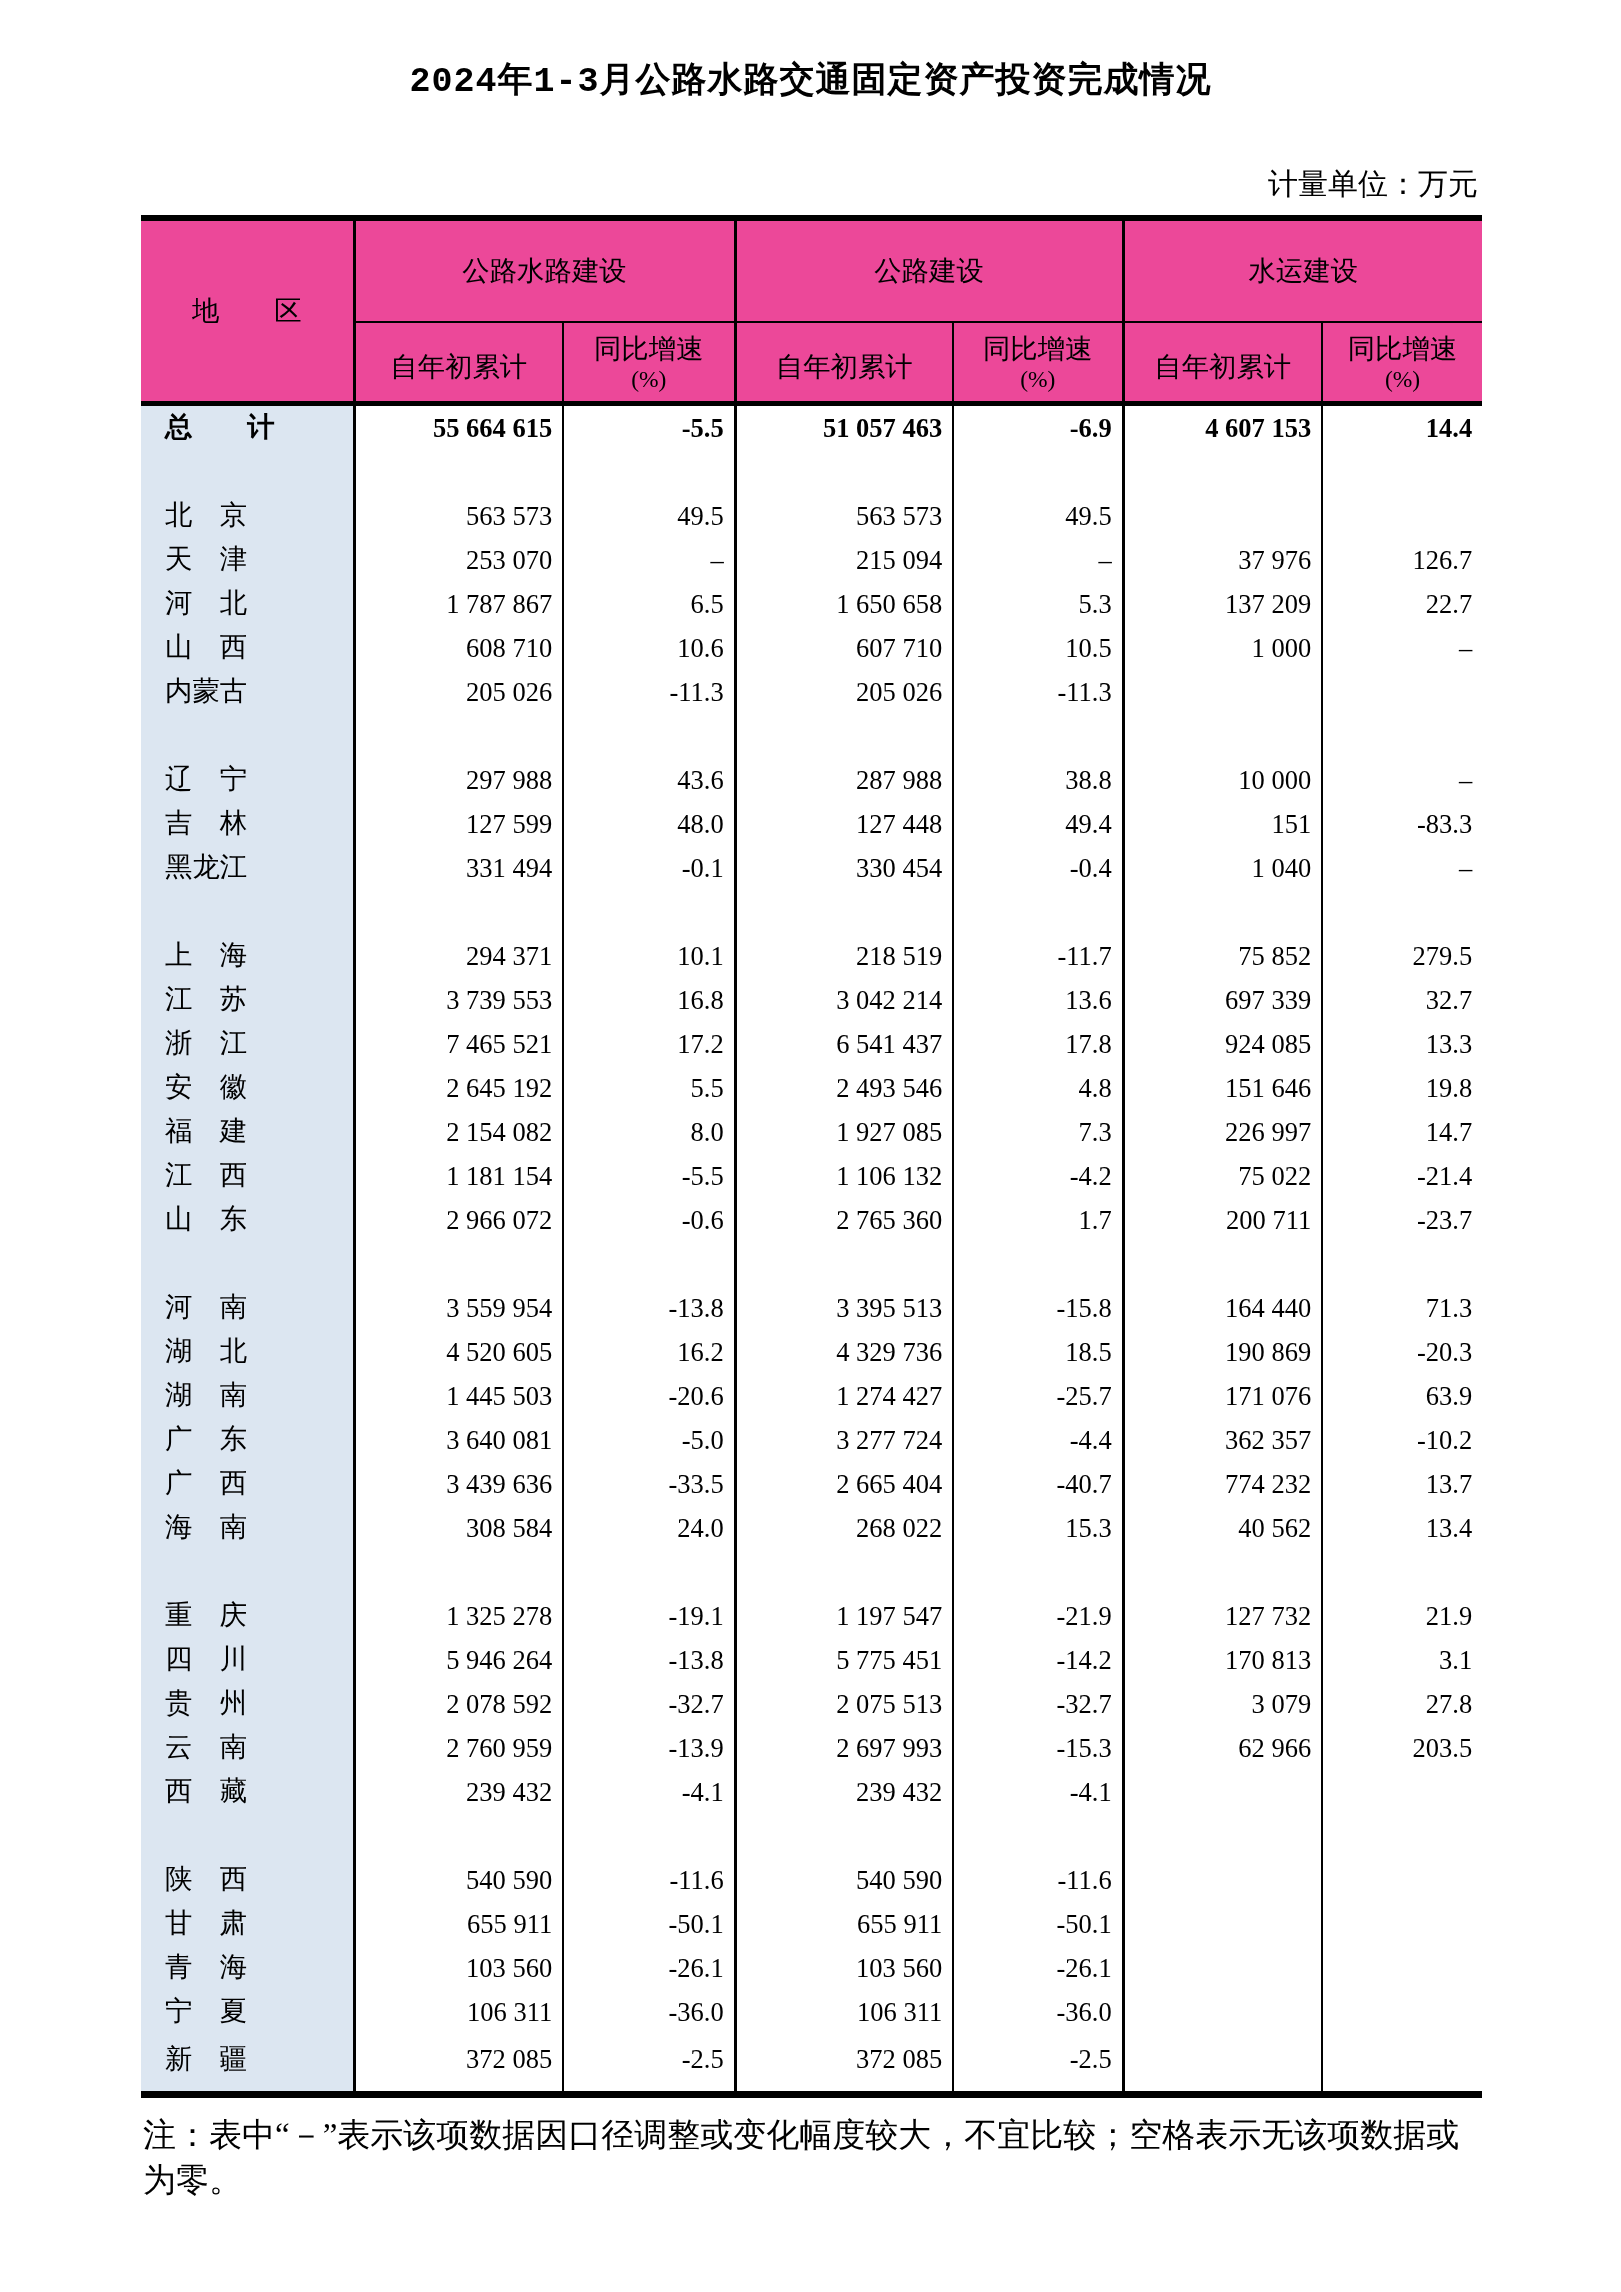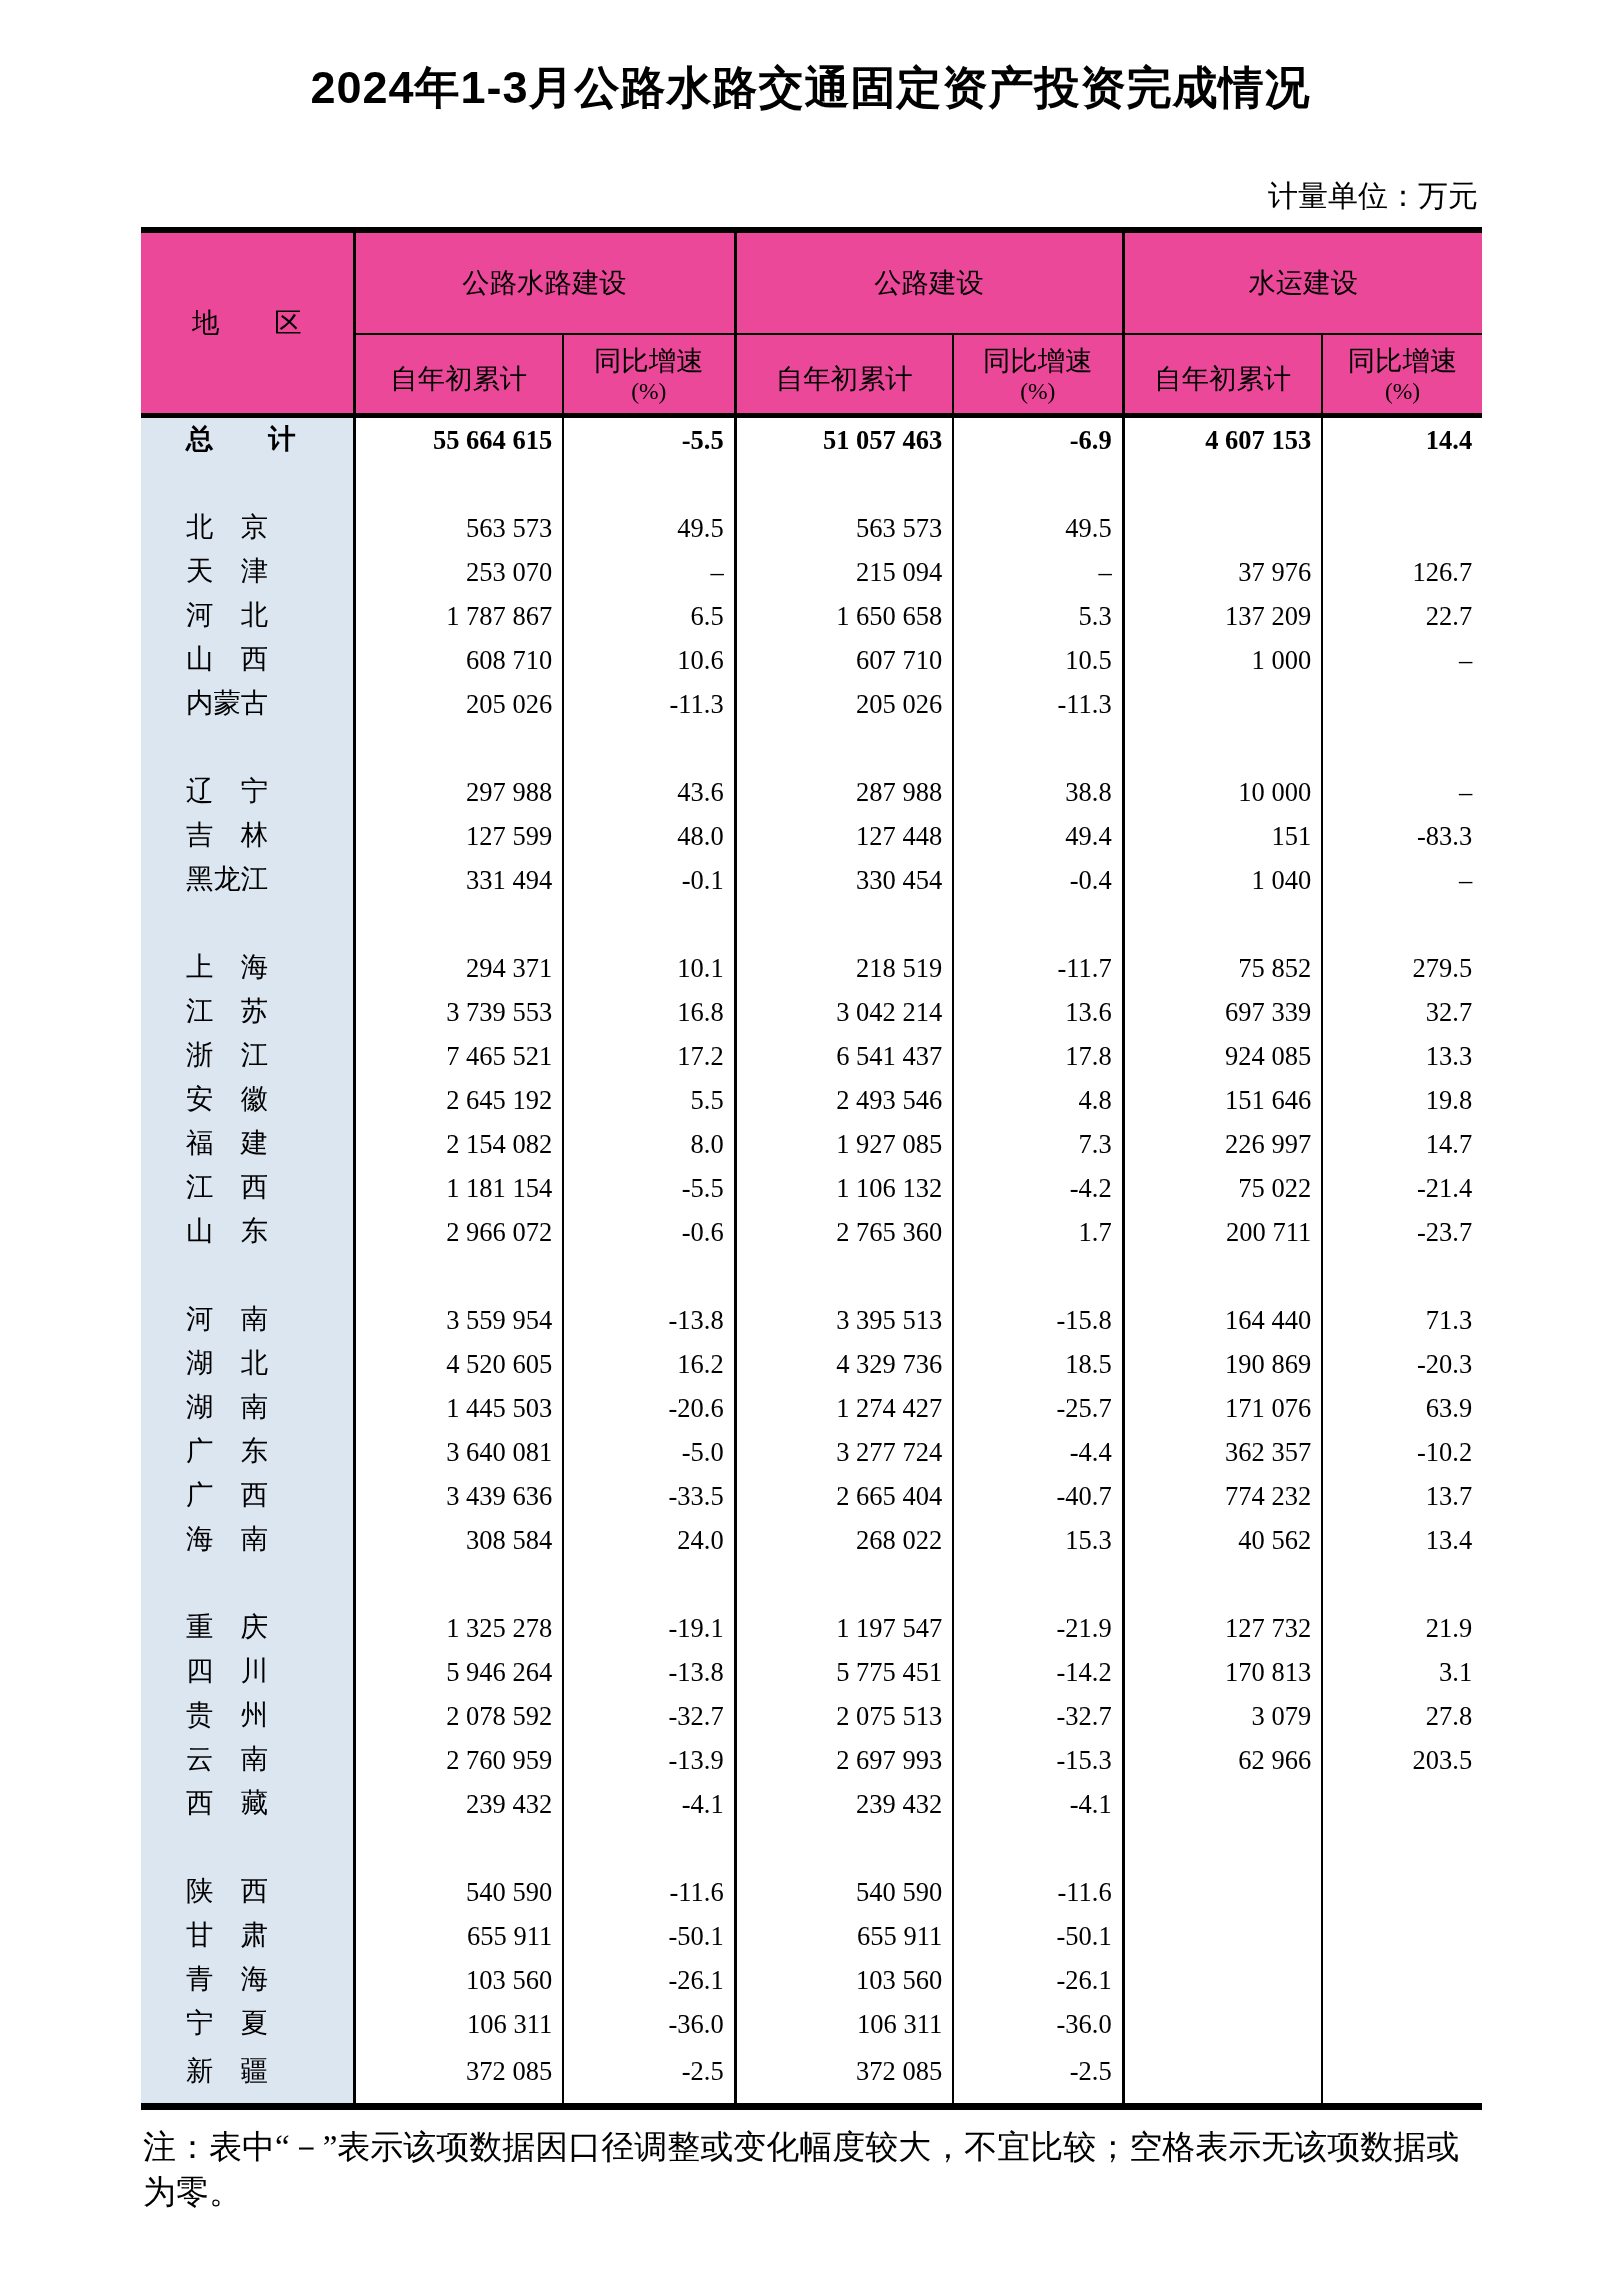--- a/index.html
+++ b/index.html
@@ -14,23 +14,23 @@
     color: #000;
     overflow: hidden;
   }
   .page {
     width: 1339px;
     margin: 0 auto;
   }
   .title {
     margin: 61px 0 0 0;
     text-align: center;
-    font-family: Liberation Sans, sans-serif;
+    font-family: Liberation Mono, monospace;
     font-weight: bold;
-    font-size: 45px;
+    font-size: 35px;
     letter-spacing: 1px;
     line-height: 1.2;
   }
   .unit-note {
     margin: 61px 2px 9.8px 0;
     text-align: right;
     font-size: 30px;
   }
   table.stats-table {
     width: 1339px;
@@ -76,21 +76,21 @@
   tbody td {
     height: 44px;
     padding: 0;
     vertical-align: middle;
     font-size: 26.5px;
     line-height: 1;
   }
   td.region-cell {
     background: #DCE6F1;
     text-align: left;
-    padding-left: 45px;
+    padding-left: 24px;
     font-size: 27.4px;
   }
   td.num-cell {
     text-align: right;
     padding-right: 9.8px;
   }
   tr.total-row td { font-weight: bold; }
   tr.total-row td.region-cell { letter-spacing: 0; }
   tr.spacer-row td { height: 44px; }
   tbody tr:last-child td { height: 51px; padding-bottom: 5.9px; }

